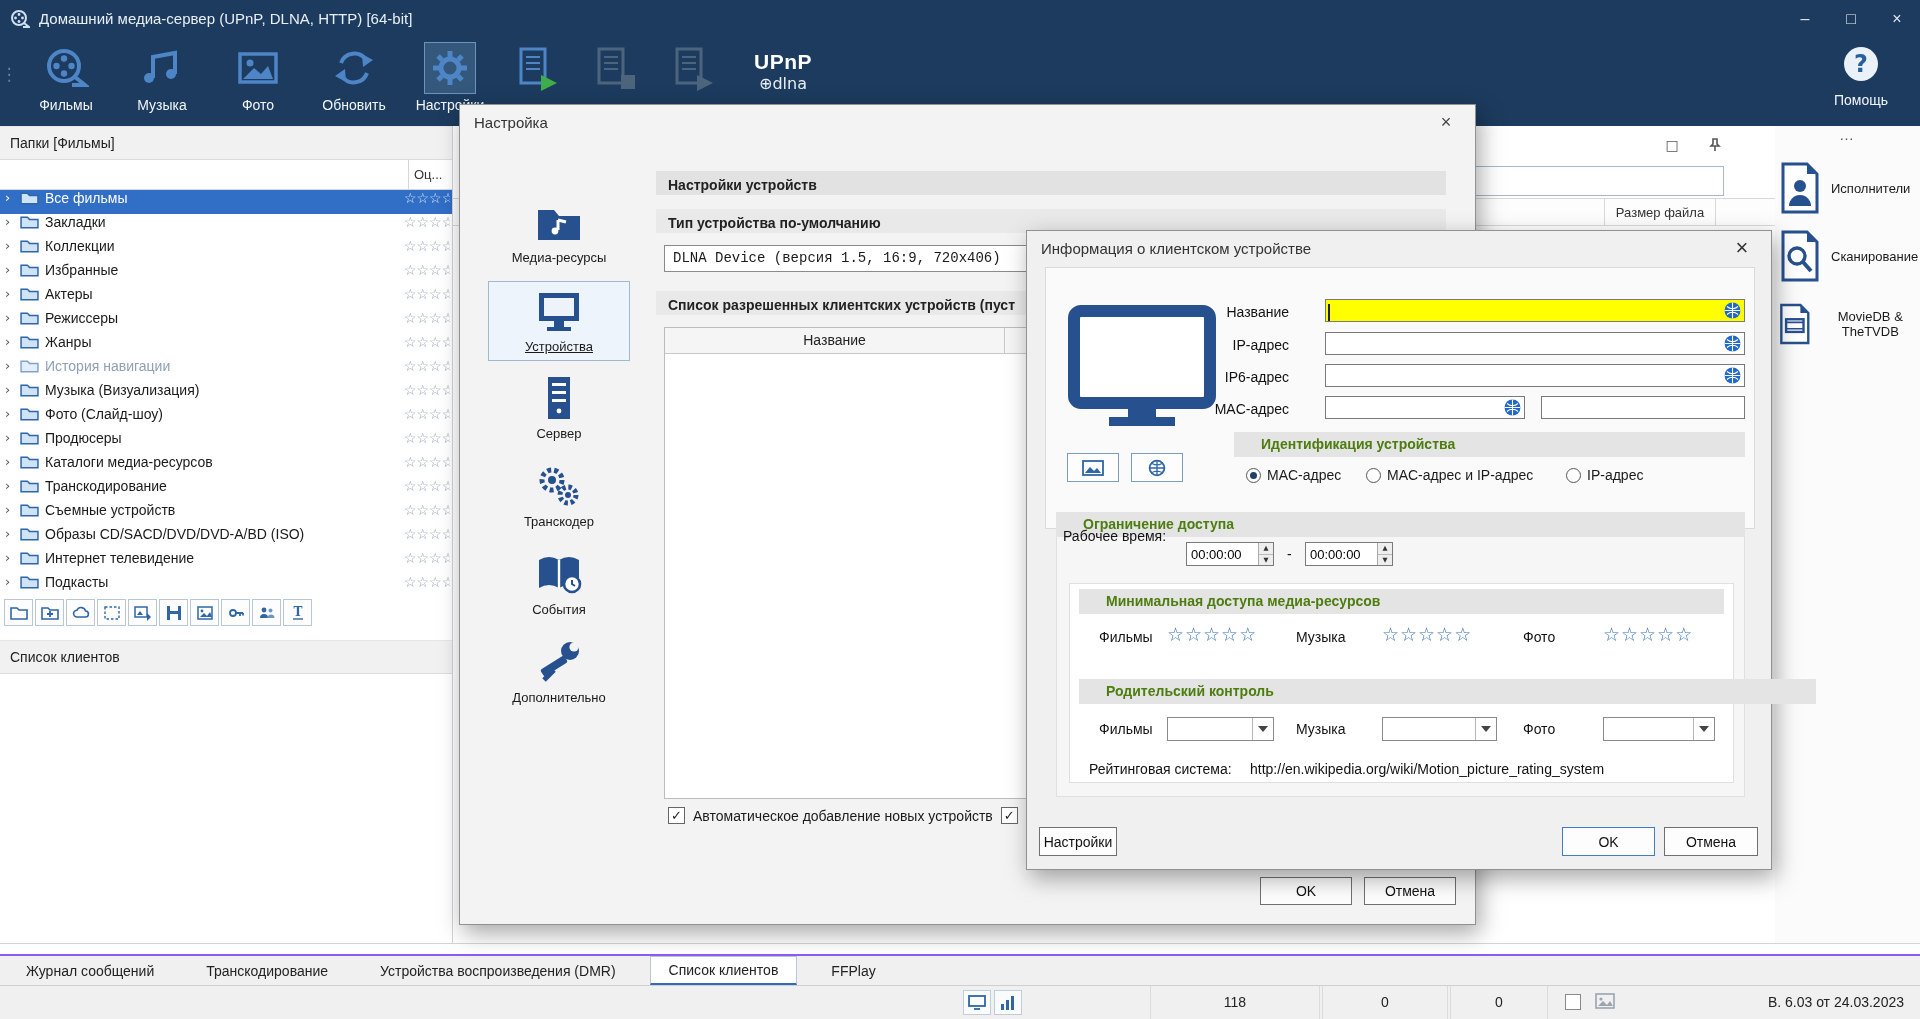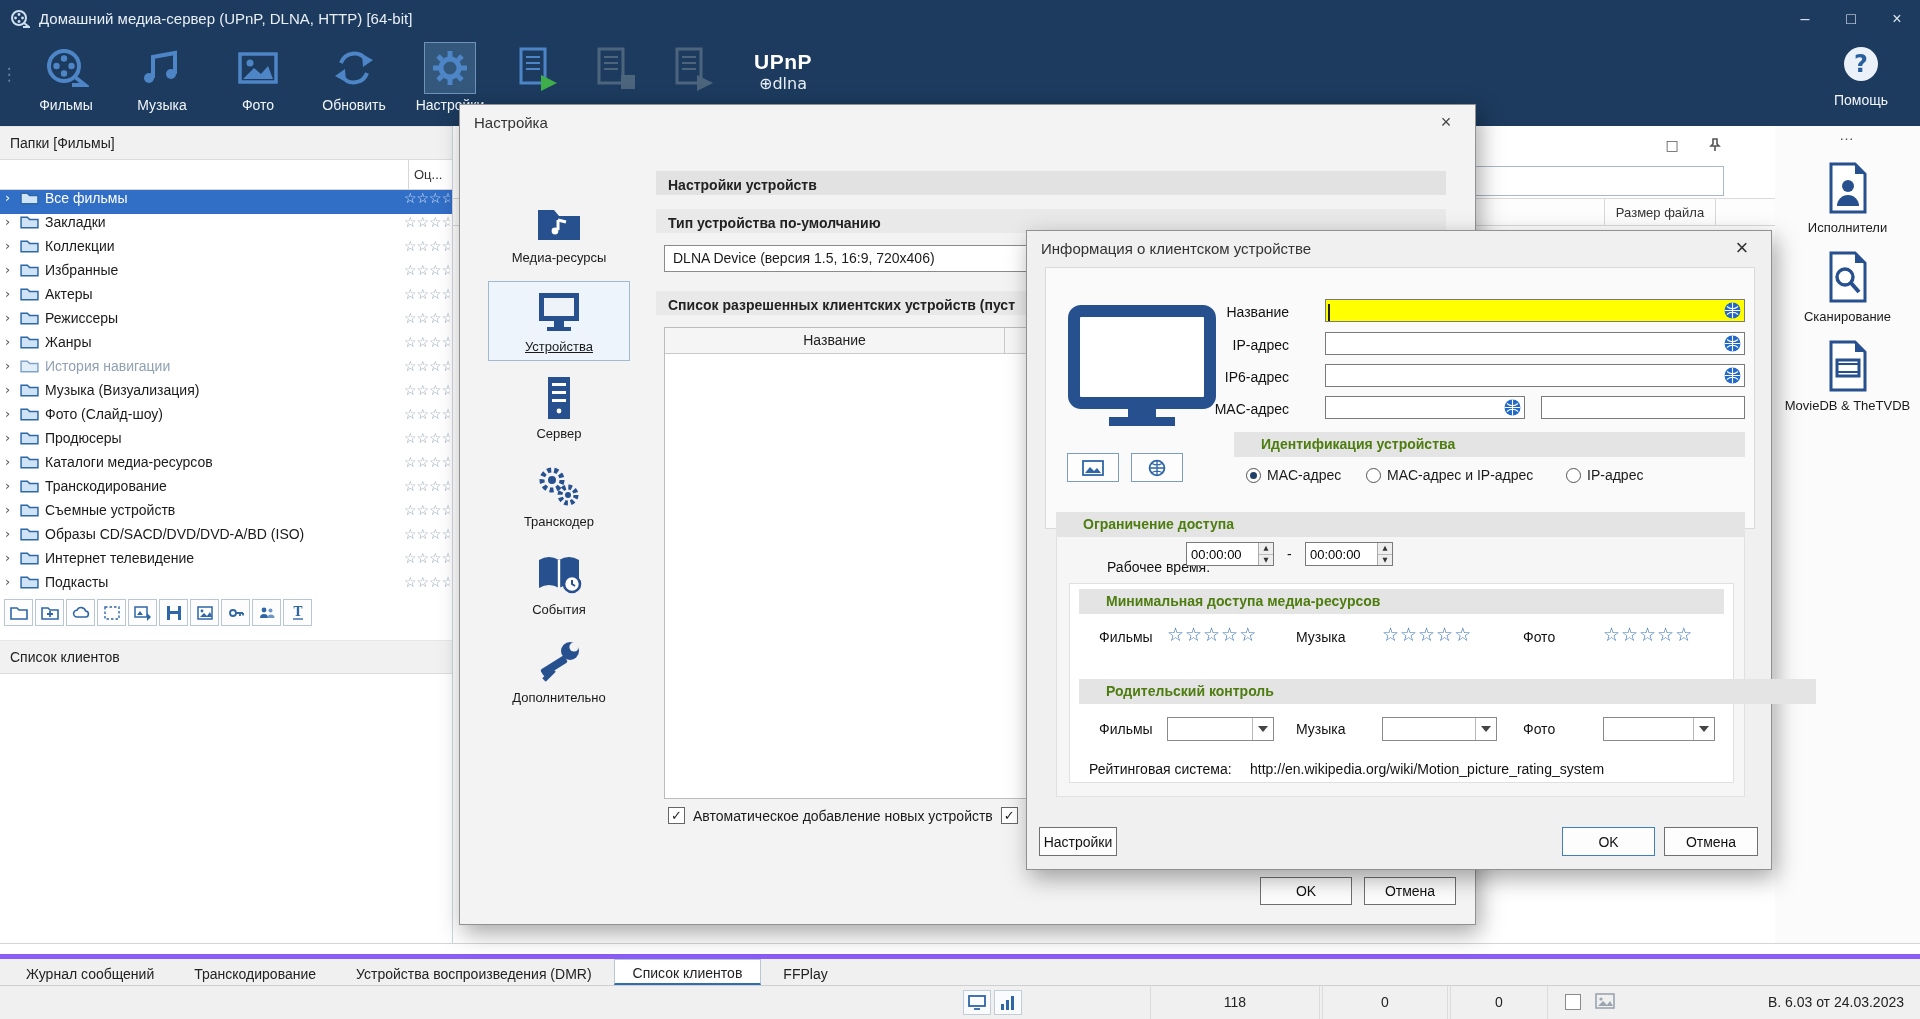--- a/index.html
+++ b/index.html
@@ -66,29 +66,29 @@
   .ma-filter { position:absolute; left:355px; top:40px; width:916px; height:30px;
                border:1px solid #a9b7c6; background:#fff; font-size:14px; padding:0 8px; }
   .ma-colrow { position:absolute; left:0; top:72px; width:100%; height:28px;
                border-top:1px solid #d9d9d9; border-bottom:1px solid #d9d9d9; background:#fdfdfd; }
   .ma-col { position:absolute; left:1151px; width:112px; height:27px; border-left:1px solid #d9d9d9;
             border-right:1px solid #d9d9d9; text-align:center; font-size:13px; color:#333; line-height:27px; }
 
   
   .right-panel { position:absolute; right:0; top:126px; width:145px; height:817px; background:#fbfbfb; }
   .rp-overflow { text-align:center; color:#555; font-size:15px; height:20px; letter-spacing:2px; }
-  .rp-item { display:flex; flex-direction:column; align-items:center; gap:6px; margin-top:16px;
+  .rp-item { display:flex; flex-direction:row; align-items:center; gap:6px; margin-top:16px;
              font-size:13px; color:#1a1a1a; text-align:center; }
 
   
   .h-splitter { position:absolute; left:0; top:943px; width:1920px; height:1px; background:#d5d5d5; }
 
   
   .tabs-bar { position:absolute; left:0; top:954px; width:1920px; height:31px; background:#f0f0f0;
-              border-top:5px solid #8b5cf6; display:flex; align-items:stretch; padding-left:8px; gap:4px; font-size:14px; }
+              border-top:2px solid #8b5cf6; display:flex; align-items:stretch; padding-left:8px; gap:16px; font-size:14px; }
   .tab { padding:0 18px; line-height:30px; color:#222; }
   .tab.active { background:#fff; border:1px solid #b9c6d4; border-bottom:2px solid #2f6db8; line-height:26px; }
 
   
   .status-bar { position:absolute; left:0; top:985px; width:1920px; height:34px; background:#f0f0f0;
                 border-top:1px solid #cfcfcf; font-size:14px; color:#222; }
   .sb-btn { position:absolute; top:4px; width:28px; height:25px; border:1px solid #c3cdd8; background:#fafbfc;
             display:flex; align-items:center; justify-content:center; }
   .sb-seg { position:absolute; top:0; height:33px; line-height:33px; text-align:center;
             border-left:1px solid #dcdcdc; border-right:1px solid #dcdcdc; }
@@ -105,21 +105,21 @@
 
   
   .settings-dialog { left:459px; top:104px; width:1017px; height:821px; z-index:10; }
   .sd-nav-item { position:absolute; left:28px; width:142px; display:flex; flex-direction:column;
                  align-items:center; gap:4px; font-size:13px; color:#1a1a1a; padding:5px 0 6px; }
   .sd-nav-item.selected { border:1px solid #a0b8d0; background:#eef4fb; }
   .sd-nav-item.selected .sd-nav-label { text-decoration:underline; }
   .sd-h { position:absolute; left:196px; width:790px; height:24px; background:#e2e2e2;
           font-weight:bold; font-size:14px; color:#222; line-height:28px; padding-left:12px; }
   .sd-select { position:absolute; left:204px; top:140px; width:452px; height:27px; background:#fff;
-               border:1px solid #8a8a8a; font-size:14px; line-height:25px; padding-left:8px; }
+               border:1px solid #8a8a8a; font-size:14px; line-height:25px; padding-left:8px;font-family:Liberation Mono, monospace; }
   .dd-arrow { position:absolute; right:0; top:0; bottom:0; width:21px; border-left:1px solid #b5b5b5;
               display:flex; align-items:center; justify-content:center; }
   .dd-arrow::after { content:""; border:5px solid transparent; border-top:6px solid #444; margin-top:5px; }
   .sd-table { position:absolute; left:204px; top:222px; width:774px; height:472px; background:#fff; border:1px solid #bcbcbc; }
   .sd-th-row { height:26px; background:#f5f5f5; border-bottom:1px solid #c9c9c9; display:flex; }
   .sd-th { width:340px; border-right:1px solid #c9c9c9; text-align:center; font-size:14px; line-height:25px; color:#222; }
   .checkbox { width:17px; height:17px; border:1px solid #666; background:#fff; display:flex;
               align-items:center; justify-content:center; flex:none; }
   .checkbox.checked::after { content:"✓"; font-family:"DejaVu Sans",sans-serif; font-size:13px; color:#222; }
   .sd-cb-row { position:absolute; left:208px; top:702px; display:flex; align-items:center; gap:8px; font-size:14px; }
@@ -742,21 +742,21 @@
     <span class="radio"></span>
     <span>MAC-адрес и IP-адрес</span>
   </div>
   <div class="radio-item" style="left:539px;">
     <span class="radio"></span>
     <span>IP-адрес</span>
   </div>
 
   <div class="access-box"></div>
   <div class="sec-h" style="left:29px; top:281px; width:689px;">Ограничение доступа</div>
-  <div class="dd-label" style="left:36px; top:328px;margin-left:44px;">Рабочее время:</div>
+  <div class="dd-label" style="left:36px; top:297px;">Рабочее время:</div>
   <div class="time-box" style="left:159px;">
     <input value="00:00:00" style="">
     <span class="spin">
         <span>▲</span>
         <span>▼</span>
       </span>
   </div>
   <div class="dd-label" style="left:260px; top:315px;">-</div>
   <div class="time-box" style="left:278px;">
     <input value="00:00:00" style="">

